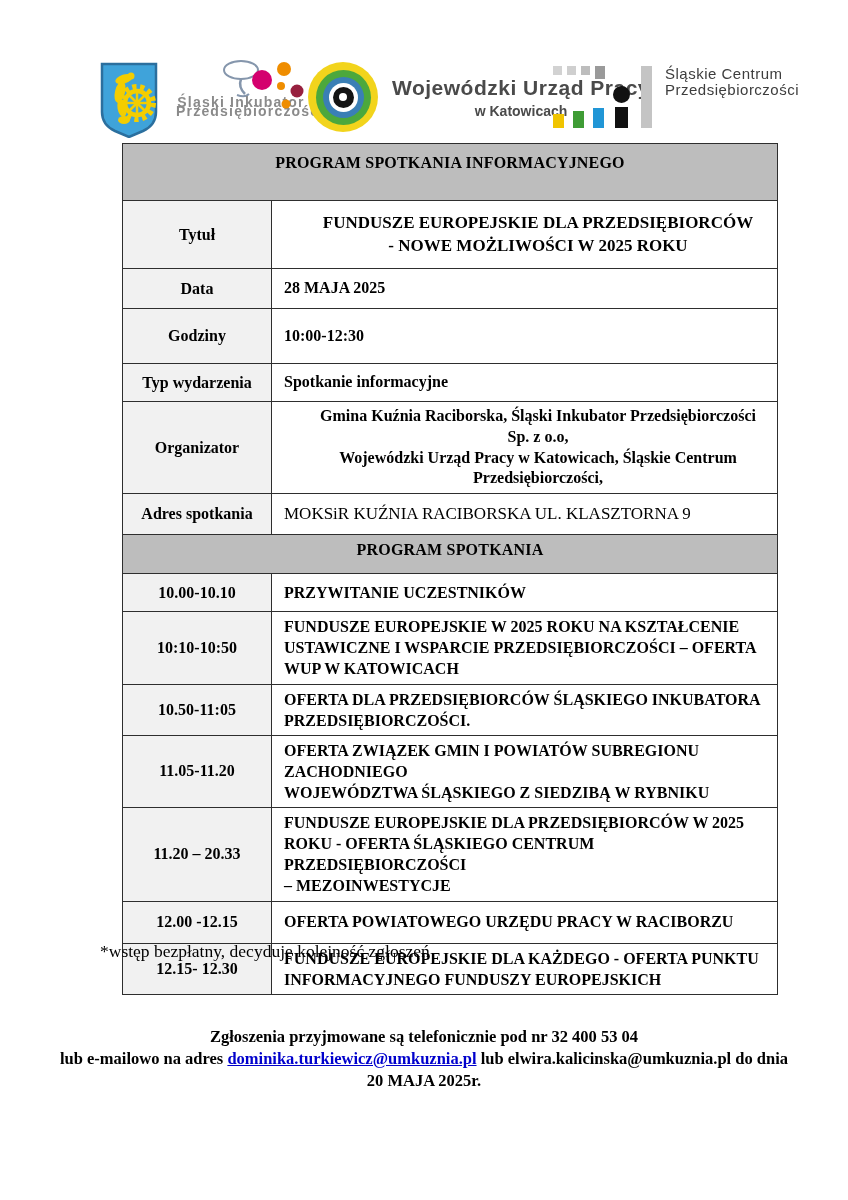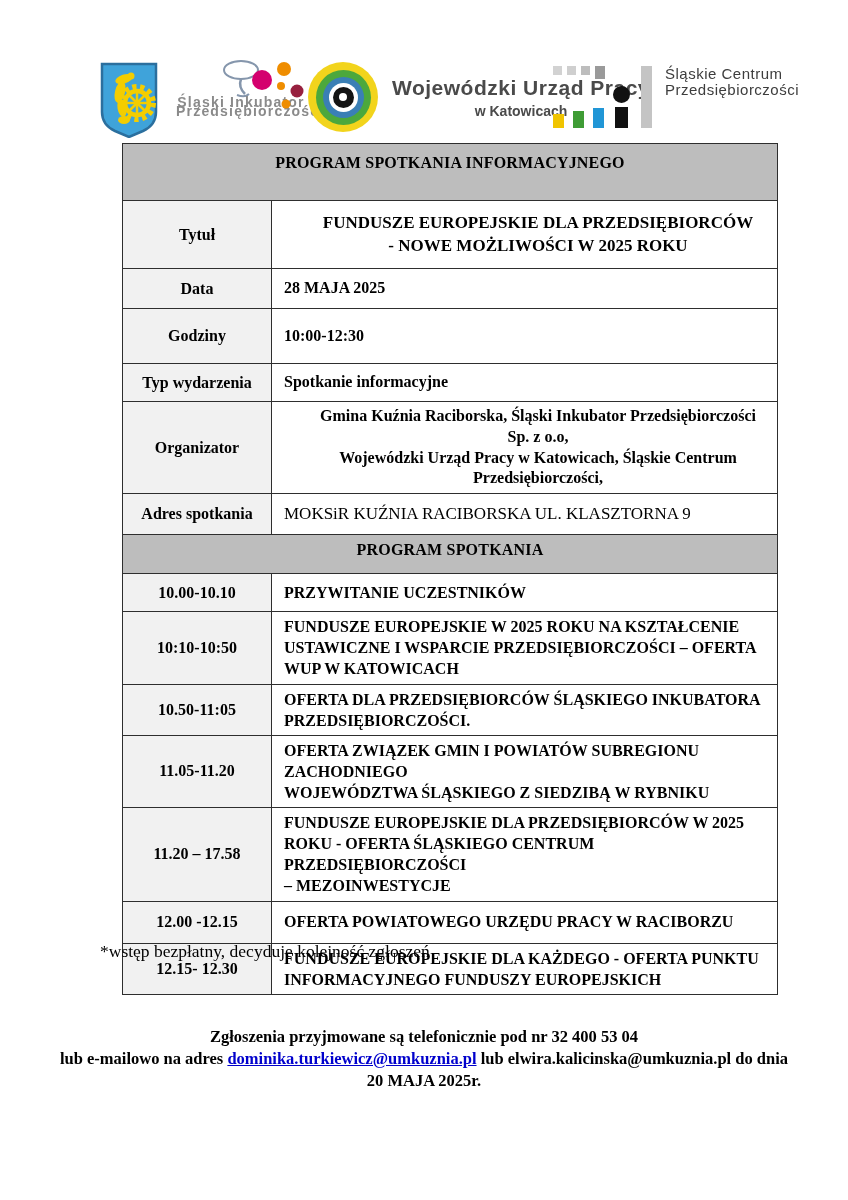--- a/index.html
+++ b/index.html
@@ -183,21 +183,21 @@
       <td class="desc">OFERTA  DLA PRZEDSIĘBIORCÓW ŚLĄSKIEGO INKUBATORA
 PRZEDSIĘBIORCZOŚCI.</td>
     </tr>
     <tr>
       <td class="time" style="height:65px">11.05-11.20</td>
       <td class="desc">OFERTA  ZWIĄZEK GMIN I POWIATÓW SUBREGIONU
 ZACHODNIEGO
 WOJEWÓDZTWA ŚLĄSKIEGO Z SIEDZIBĄ W RYBNIKU</td>
     </tr>
     <tr>
-      <td class="time" style="height:66px">11.20 – 17.58</td>
+      <td class="time" style="height:66px">11.20 – 20.33</td>
       <td class="desc"> FUNDUSZE EUROPEJSKIE DLA PRZEDSIĘBIORCÓW W 2025
 ROKU - OFERTA ŚLĄSKIEGO CENTRUM PRZEDSIĘBIORCZOŚCI
 – MEZOINWESTYCJE</td>
     </tr>
     <tr>
       <td class="time" style="height:42px">12.00 -12.15</td>
       <td class="desc">OFERTA POWIATOWEGO URZĘDU PRACY W RACIBORZU</td>
     </tr>
     <tr>
       <td class="time" style="height:46px">12.15- 12.30</td>

